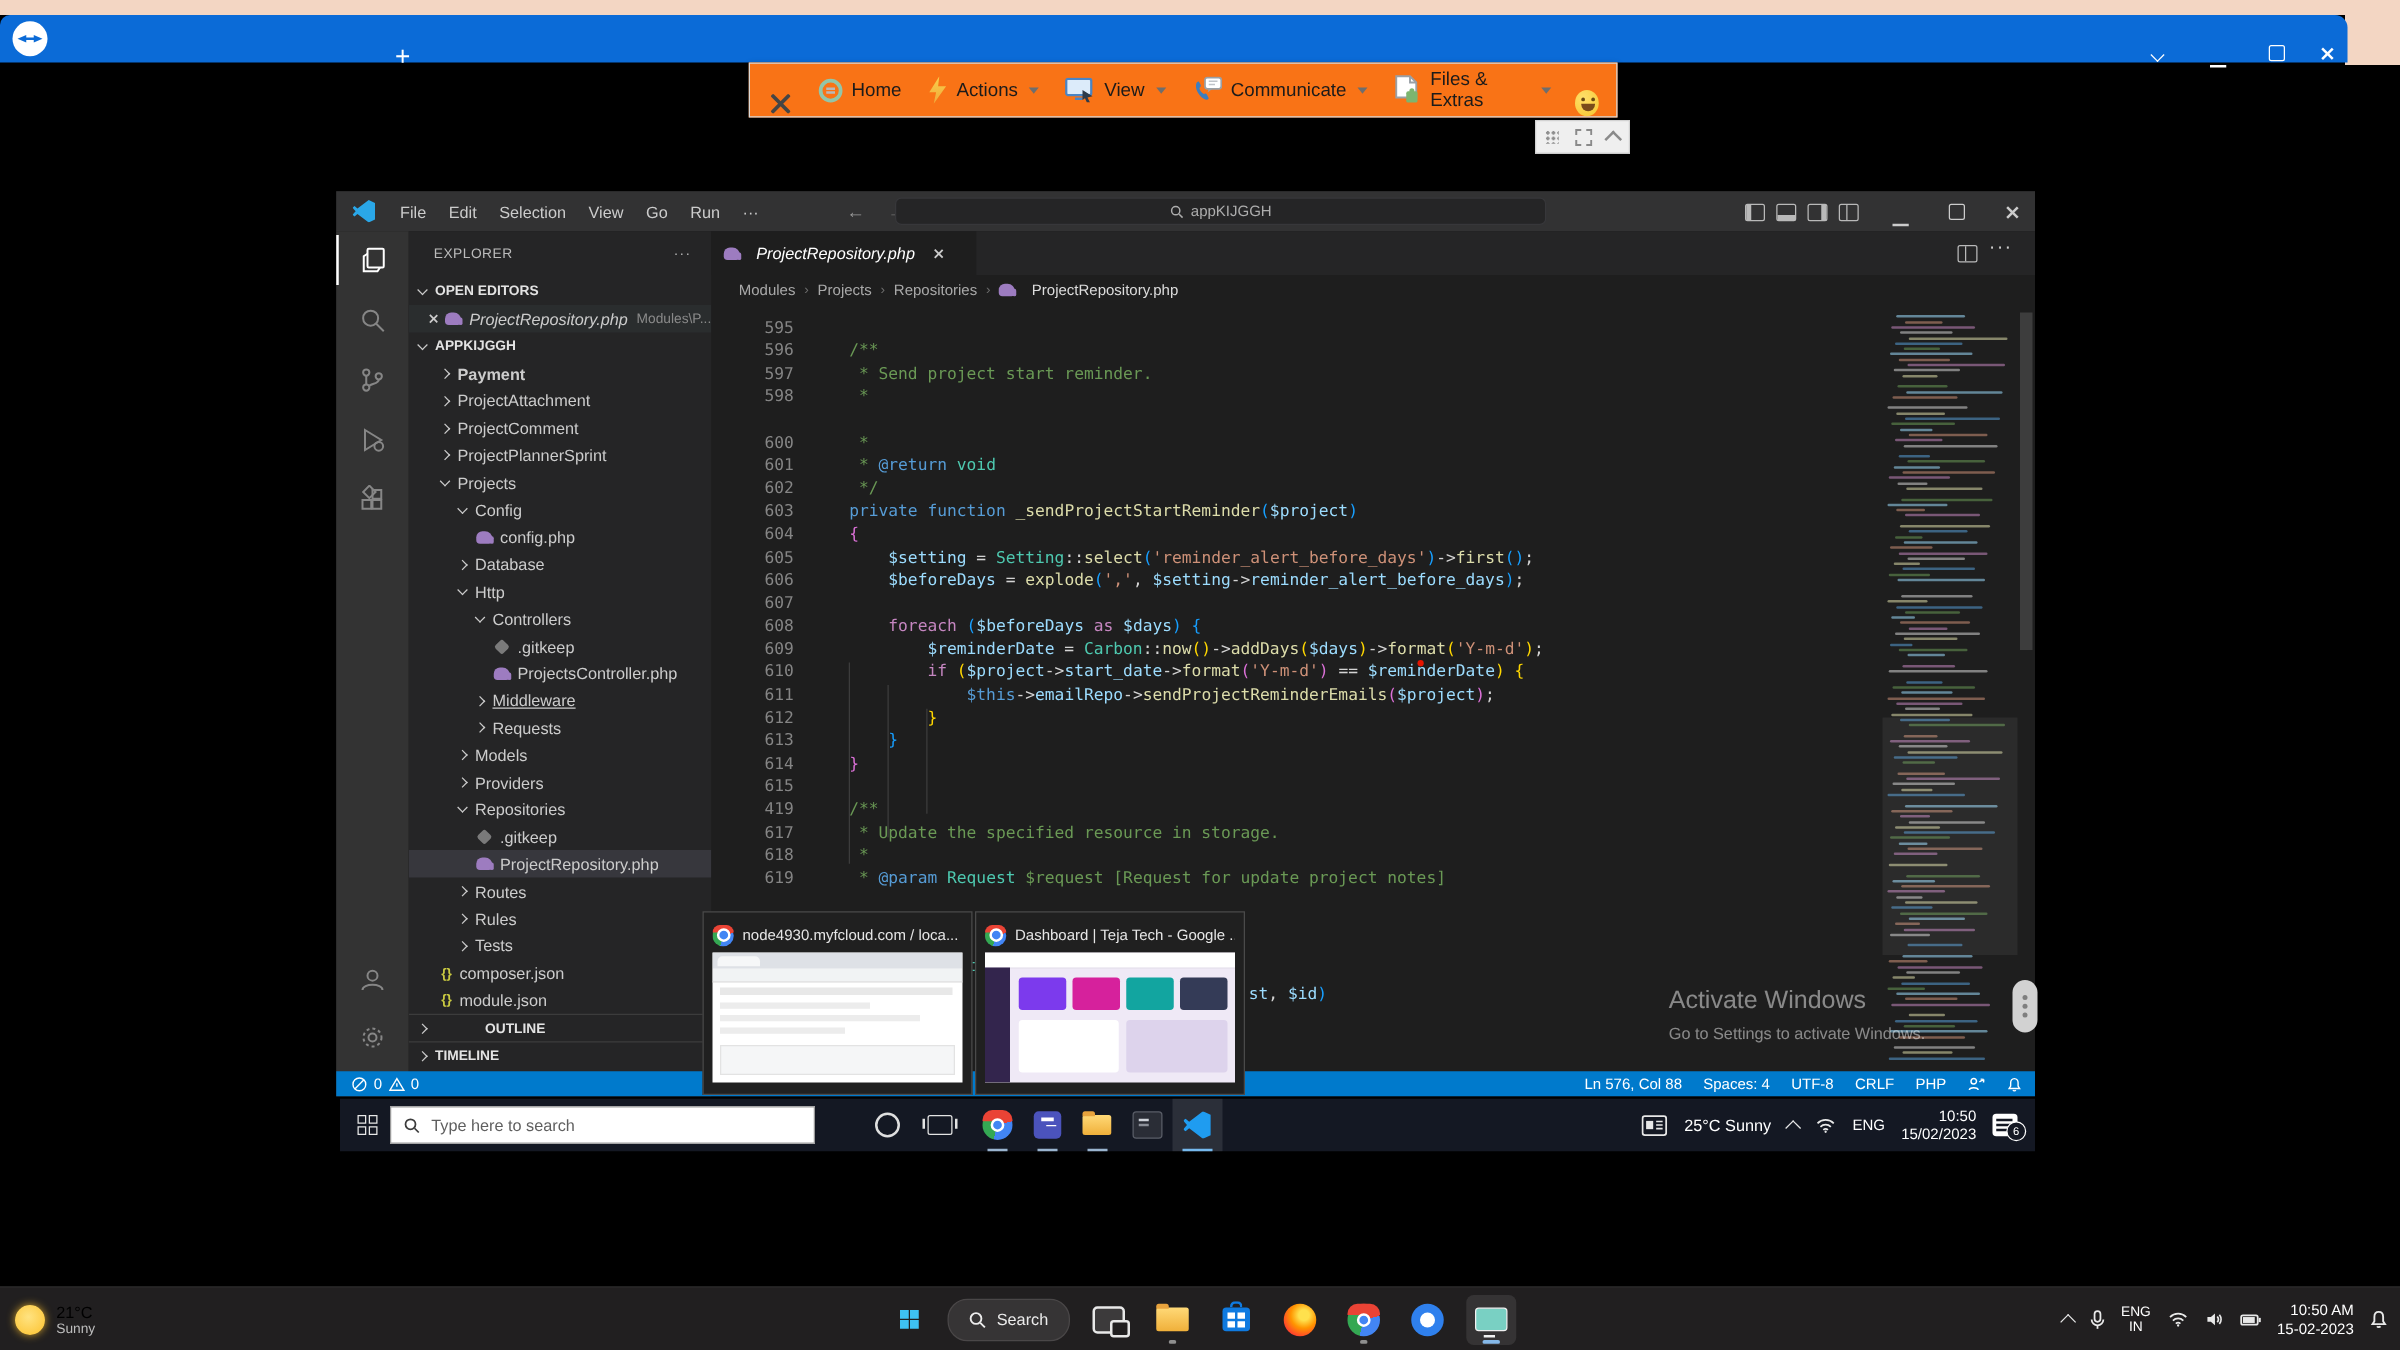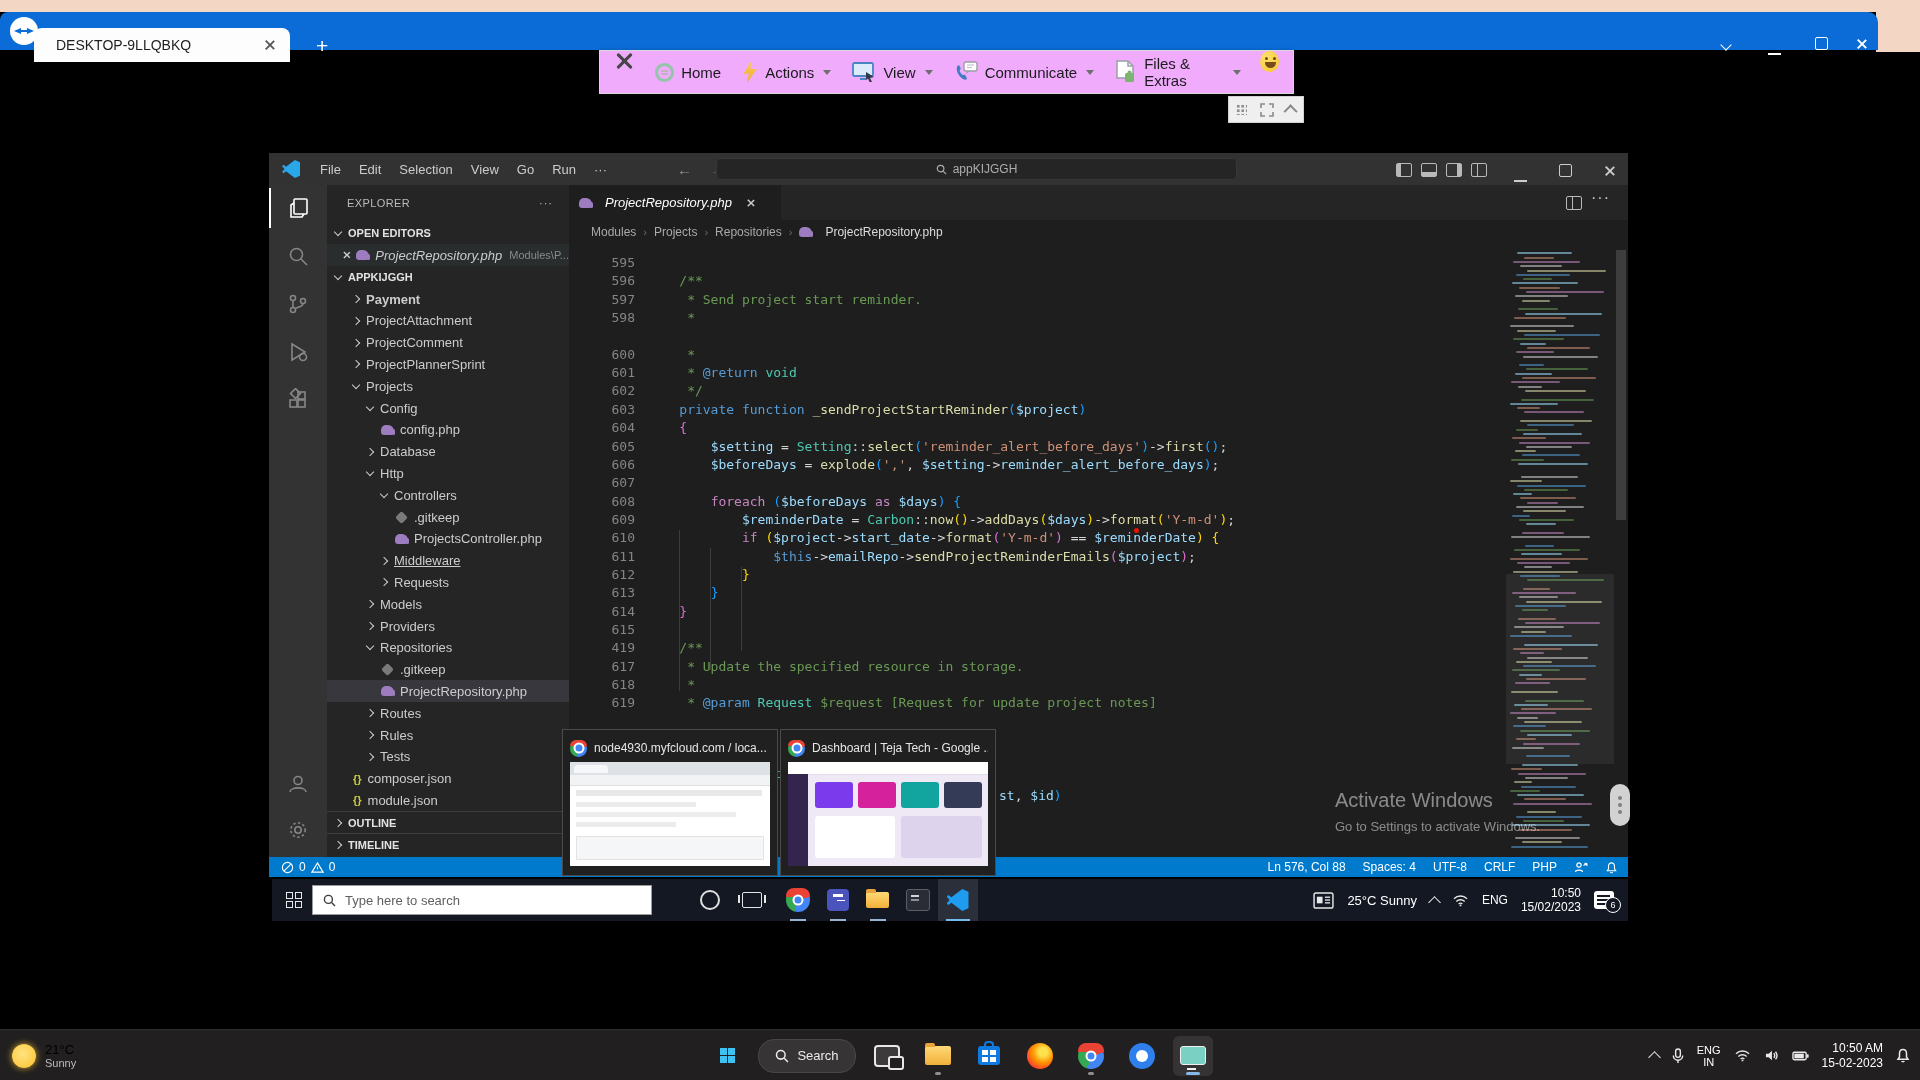--- a/index.html
+++ b/index.html
@@ -21,22 +21,22 @@
   .xicon{position:relative;width:12px;height:12px;display:inline-block;}
   .xicon:before,.xicon:after{content:"";position:absolute;left:5px;top:0;width:1.6px;height:12px;background:#5a5a5a;}
   .xicon:before{transform:rotate(45deg);} .xicon:after{transform:rotate(-45deg);}
   .xicon.white:before,.xicon.white:after{background:#fff;}
   #tv-newtab{left:316px;top:22px;color:#fff;font-size:21px;font-weight:300;}
   .winctl{color:#fff;}
   .chev{display:inline-block;width:7px;height:7px;border-right:1.6px solid #fff;border-bottom:1.6px solid #fff;transform:rotate(45deg);}
   .minus{display:inline-block;width:13px;height:1.8px;background:#fff;}
   .maxbox{display:inline-block;width:11px;height:11px;border:1.6px solid #fff;border-radius:2px;}
   
-  #tv-toolbar{left:599px;top:50px;width:695px;height:44px;background:#f0abfc;border:1px solid #d8d8d8;
-              box-shadow:0 2px 5px rgba(0,0,0,.45);display:flex;align-items:flex-start;padding:0 14px;gap:9px;box-sizing:border-box;}
+  #tv-toolbar{left:599px;top:50px;width:695px;height:44px;background:#f97316;border:1px solid #d8d8d8;
+              box-shadow:0 2px 5px rgba(0,0,0,.45);display:flex;align-items:flex-end;padding:0 14px;gap:9px;box-sizing:border-box;}
   .tbx{position:relative;width:20px;height:20px;margin-right:8px;}
   .tbx:before,.tbx:after{content:"";position:absolute;left:9px;top:0;width:3px;height:20px;background:#454545;border-radius:1px;}
   .tbx:before{transform:rotate(45deg);} .tbx:after{transform:rotate(-45deg);}
   .tv-item{display:flex;align-items:center;gap:7px;padding:0 6px;height:100%;font-size:15px;color:#1b1b1b;}
   .caret{width:0;height:0;border-left:4.5px solid transparent;border-right:4.5px solid transparent;border-top:5px solid #6e6e6e;margin-left:2px;}
   .ic-home{width:19px;height:19px;border-radius:50%;border:3.2px solid #93c5a9;box-sizing:border-box;position:relative;}
   .ic-home:after{content:"";position:absolute;left:3px;top:4px;width:7px;height:2px;background:#b9b9b9;box-shadow:0 3px 0 #b9b9b9;}
   .ic-bolt{width:16px;height:22px;background:linear-gradient(#f9cf4b,#f0a93a);clip-path:polygon(58% 0,8% 58%,42% 58%,30% 100%,92% 36%,52% 36%);}
   .ic-smiley{width:21px;height:21px;border-radius:50%;background:radial-gradient(circle at 35% 30%,#ffe06a,#f6c52e);position:relative;}
   .ic-smiley:before{content:"";position:absolute;left:5px;top:6px;width:3px;height:3px;background:#6b4a12;border-radius:50%;box-shadow:8px 0 0 #6b4a12;}
@@ -175,24 +175,20 @@
 
   <div class="abs" id="wallpaper-strip"></div>
   <div class="abs" id="wall-corner"></div>
 
   <div class="abs" id="tv-titlebar">
     <div class="abs" id="tv-logo">
       <span class="arr a1"></span>
         <span class="bar"></span>
         <span class="arr a2"></span>
     </div>
-    <div class="abs flex" id="tv-tab">
-      <span class="t">DESKTOP-9LLQBKQ</span>
-      <span class="xicon" style="position:absolute;right:14px;top:11px;"></span>
-    </div>
     <div class="abs" id="tv-newtab">+</div>
     <span class="abs winctl" style="left:1722px;top:23px;"><span class="chev"></span></span>
     <span class="abs winctl" style="left:1768px;top:29px;"><span class="minus"></span></span>
     <span class="abs winctl" style="left:1815px;top:24px;"><span class="maxbox"></span></span>
     <span class="abs" style="left:1856px;top:24px;"><span class="xicon white"></span></span>
   </div>
 
   <div class="abs" id="tv-toolbar">
     <span class="tbx"></span>
 
@@ -473,21 +469,21 @@
             <span style="width: 26px; flex: 0 0 auto;"></span>
             <span class="json-ic">{}</span>
             <span>composer.json</span>
           </div>
           <div class="trow" style="top: 604.4px;">
             <span style="width: 26px; flex: 0 0 auto;"></span>
             <span class="json-ic">{}</span>
             <span>module.json</span>
           </div>
         </div>
-      <div class="sb-head" style="top:626px;border-top:1px solid #3c3c3c;">
+      <div class="sb-head" style="top:626px;border-top:1px solid #3c3c3c;gap:40px;">
         <span class="tchev r" style="margin-left:8px;"></span>
         <span>OUTLINE</span>
       </div>
       <div class="sb-head" style="top:648px;border-top:1px solid #3c3c3c;">
         <span class="tchev r" style="margin-left:8px;"></span>
         <span>TIMELINE</span>
       </div>
     </div>
 
     <div class="abs" id="tabsbar">

